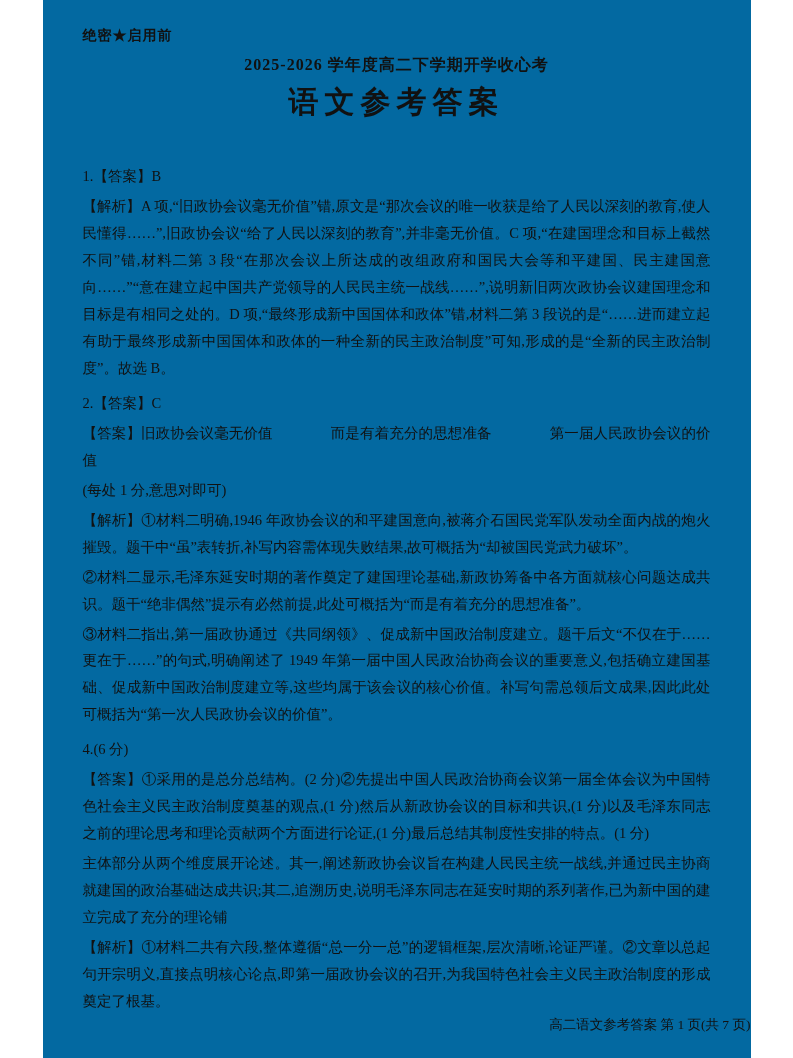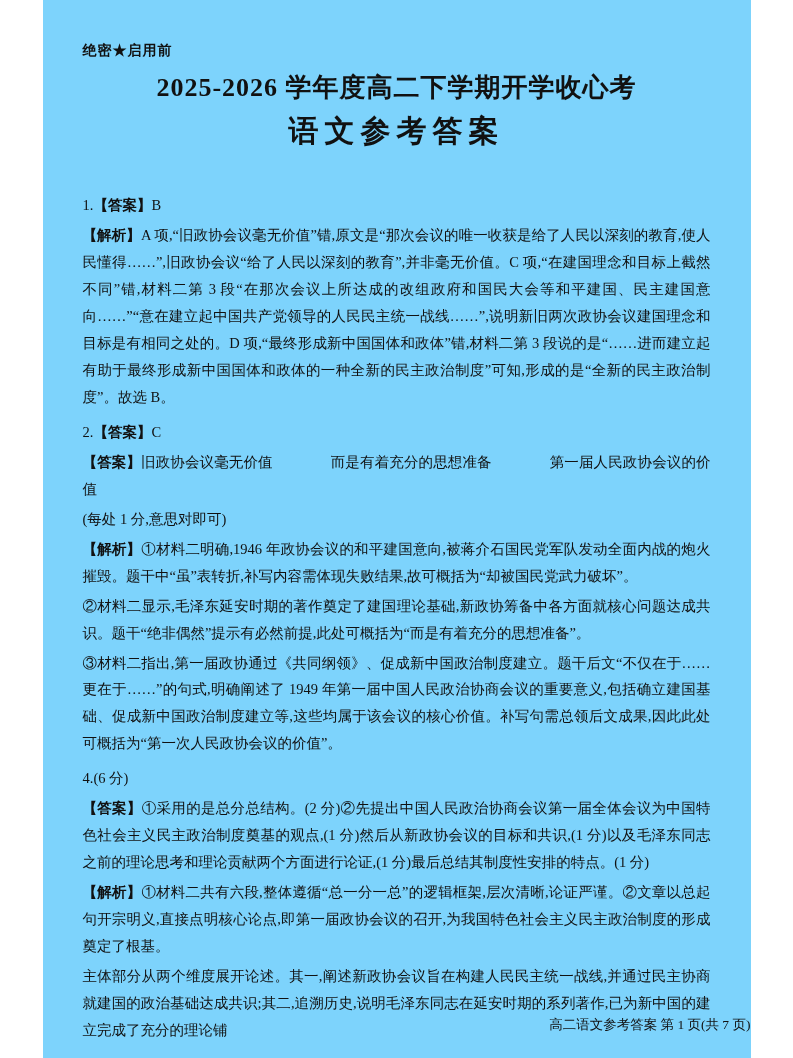--- a/index.html
+++ b/index.html
@@ -5,37 +5,37 @@
   html, body {
     margin: 0;
     padding: 0;
     background: #ffffff;
   }
   .page {
     position: relative;
     width: 708px;
     height: 1058px;
     margin: 0 auto;
-    background: #7dd3fc;
+    background: #0369a1;
     color: #111111;
     font-family: "Liberation Serif", "DejaVu Serif", serif;
     box-sizing: border-box;
-    padding: 42px 40px 60px 40px;
+    padding: 27px 40px 60px 40px;
     overflow: hidden;
   }
   .secrecy {
     font-size: 14px;
     font-weight: bold;
     letter-spacing: 1px;
     margin: 0 0 10px 0;
   }
   .title1 {
     margin: 4px 0 4px 0;
     text-align: center;
-    font-size: 26px;
+    font-size: 16px;
     font-weight: bold;
     letter-spacing: 1px;
   }
   .title2 {
     margin: 6px 0 40px 0;
     text-align: center;
     font-size: 30px;
     font-weight: bold;
     letter-spacing: 6px;
   }
@@ -45,21 +45,21 @@
   .para {
     font-size: 14.5px;
     line-height: 1.86;
     text-align: justify;
     margin: 0 0 3px 0;
   }
   .q-start {
     margin-top: 8px;
   }
   .bold {
-    font-weight: bold;
+    font-weight: normal;
   }
   .gap {
     margin-right: 58px;
   }
   .footer {
     position: absolute;
     left: 0;
     bottom: 24px;
     width: 100%;
     text-align: right;
@@ -85,20 +85,20 @@
     <p class="para q-start"><span>2.</span><span class="bold">【答案】</span><span>C</span></p>
 
     <p class="para"><span class="bold">【答案】</span><span class="gap">旧政协会议毫无价值</span><span class="gap">而是有着充分的思想准备</span><span>第一届人民政协会议的价值</span></p>
     <p class="para">(每处 1 分,意思对即可)</p>
     <p class="para"><span class="bold">【解析】</span><span>①材料二明确,1946 年政协会议的和平建国意向,被蒋介石国民党军队发动全面内战的炮火摧毁。题干中“虽”表转折,补写内容需体现失败结果,故可概括为“却被国民党武力破坏”。</span></p>
     <p class="para">②材料二显示,毛泽东延安时期的著作奠定了建国理论基础,新政协筹备中各方面就核心问题达成共识。题干“绝非偶然”提示有必然前提,此处可概括为“而是有着充分的思想准备”。</p>
     <p class="para">③材料二指出,第一届政协通过《共同纲领》、促成新中国政治制度建立。题干后文“不仅在于……更在于……”的句式,明确阐述了 1949 年第一届中国人民政治协商会议的重要意义,包括确立建国基础、促成新中国政治制度建立等,这些均属于该会议的核心价值。补写句需总领后文成果,因此此处可概括为“第一次人民政协会议的价值”。</p>
 
     <p class="para q-start">4.(6 分)</p>
     <p class="para"><span class="bold">【答案】</span><span>①采用的是总分总结构。(2 分)②先提出中国人民政治协商会议第一届全体会议为中国特色社会主义民主政治制度奠基的观点,(1 分)然后从新政协会议的目标和共识,(1 分)以及毛泽东同志之前的理论思考和理论贡献两个方面进行论证,(1 分)最后总结其制度性安排的特点。(1 分)</span></p>
+    <p class="para">主体部分从两个维度展开论述。其一,阐述新政协会议旨在构建人民民主统一战线,并通过民主协商就建国的政治基础达成共识;其二,追溯历史,说明毛泽东同志在延安时期的系列著作,已为新中国的建立完成了充分的理论铺</p>
     <p class="para"><span class="bold">【解析】</span><span>①材料二共有六段,整体遵循“总一分一总”的逻辑框架,层次清晰,论证严谨。②文章以总起句开宗明义,直接点明核心论点,即第一届政协会议的召开,为我国特色社会主义民主政治制度的形成奠定了根基。</span></p>
-    <p class="para">主体部分从两个维度展开论述。其一,阐述新政协会议旨在构建人民民主统一战线,并通过民主协商就建国的政治基础达成共识;其二,追溯历史,说明毛泽东同志在延安时期的系列著作,已为新中国的建立完成了充分的理论铺</p>
 
   </div>
 
   <div class="footer">高二语文参考答案 第 1 页(共 7 页)</div>
 
 </div>
 
 </body></html>

